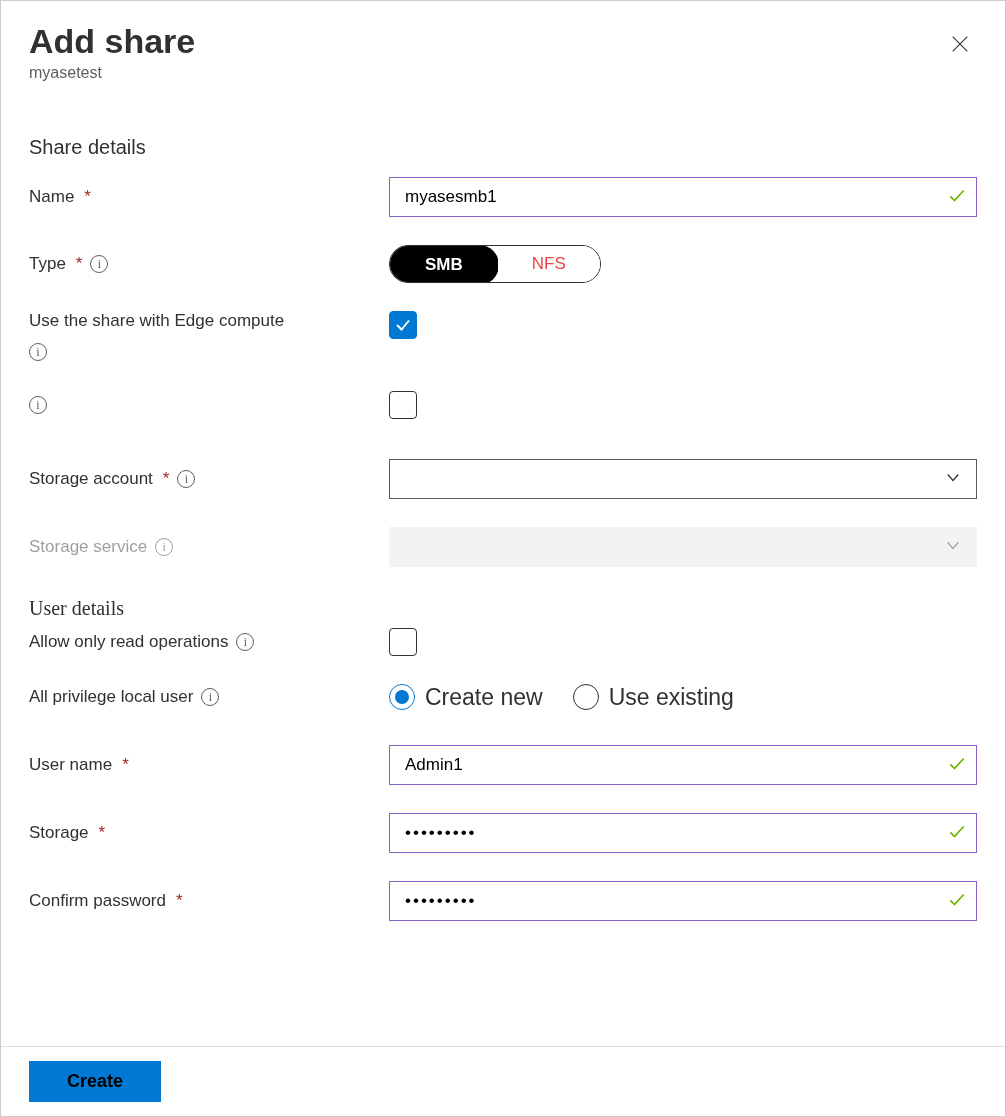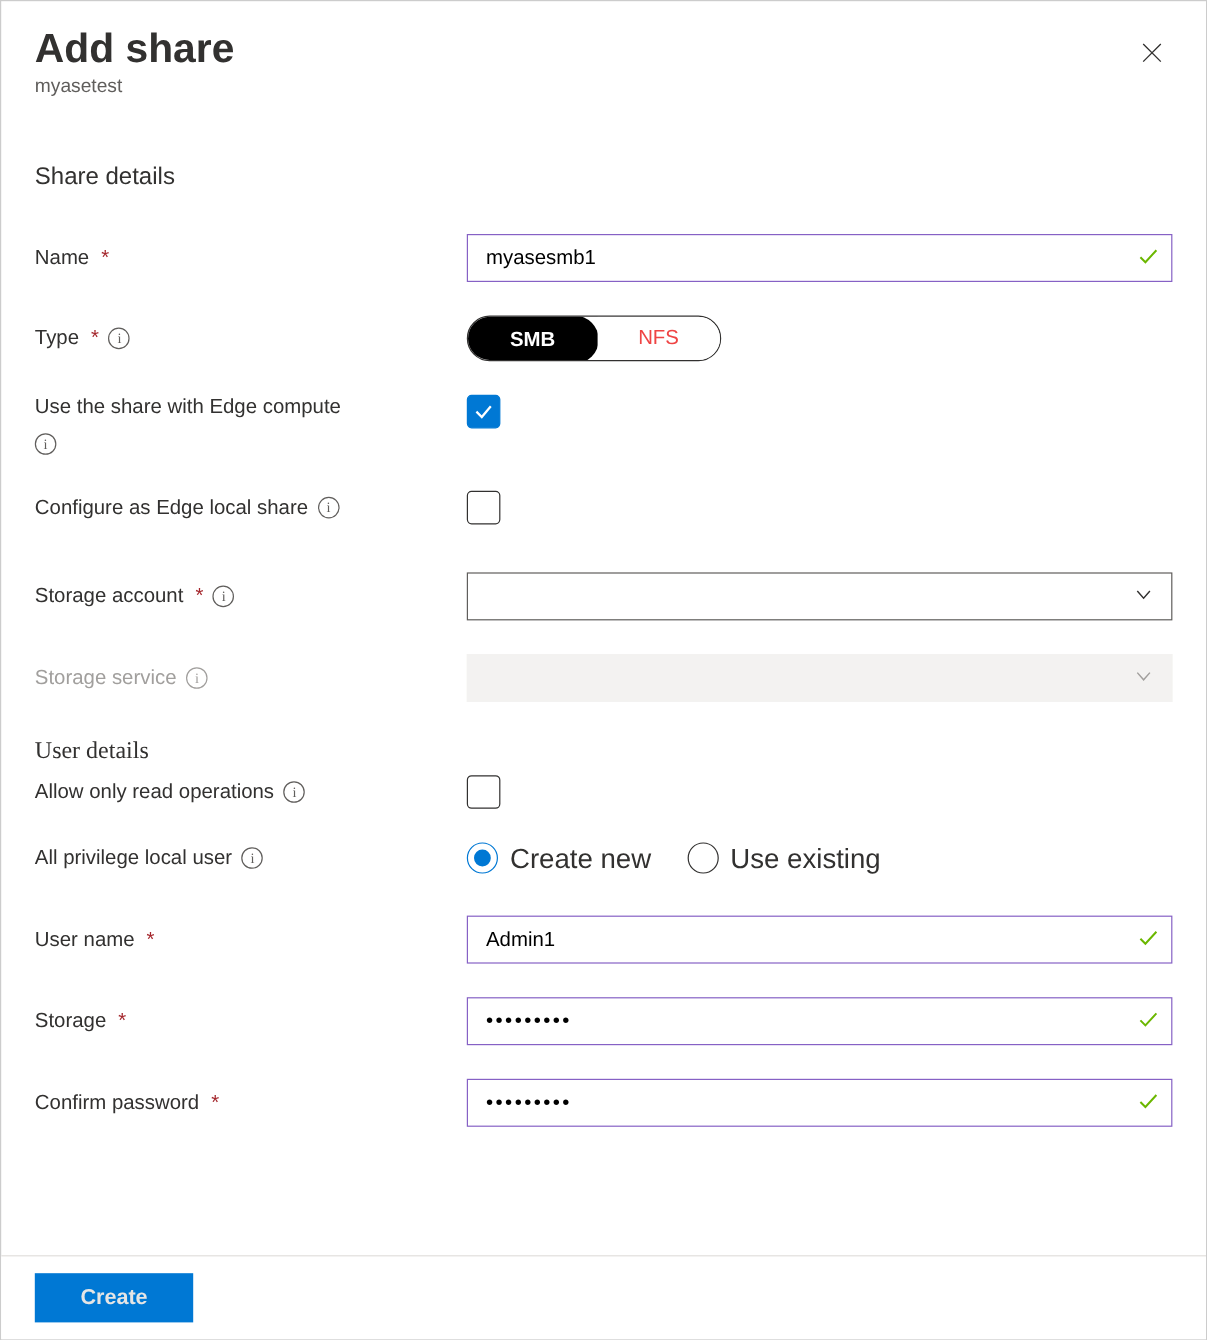--- a/index.html
+++ b/index.html
@@ -49,21 +49,21 @@
       stroke-width: 1.2;
     }
     .subtitle {
       font-size: 16px;
       color: #605e5c;
       margin-top: 2px;
     }
     .section-heading {
       font-size: 20px;
       margin-top: 54px;
-      margin-bottom: 36px;
+      margin-bottom: 18px;
       font-weight: 400;
     }
     .section-heading.tight {
       margin-top: 30px;
       margin-bottom: 8px;
       font-family: Liberation Serif, serif;
     }
     .form-row {
       display: flex;
       align-items: center;
@@ -261,21 +261,21 @@
       font-size: 23px;
     }
     .footer {
       border-top: 1px solid #e1dfdd;
       padding: 14px 28px;
       background: #fff;
     }
     .create-btn {
       background: #0078d4;
       border: none;
-      color: #e5e5e5;
+      color: #000000;
       font-size: 18px;
       font-weight: 600;
       padding: 10px 38px;
       cursor: pointer;
       font-family: inherit;
     }
     .label-stack {
       display: block;
     }
     .info-below {
@@ -343,21 +343,20 @@
         <span class="checkbox checked">
           <svg viewBox="0 0 24 24">
               <path d="M4 12 L10 18 L20 6"></path>
             </svg>
         </span>
       </div>
     </div>
 
     <div class="form-row">
       <div class="form-label">
-        <span>Configure as Edge local share</span>
         <span class="info-icon">i</span>
       </div>
       <div class="form-control">
         <span class="checkbox">
           
         </span>
       </div>
     </div>
 
     <div class="form-row" style="margin-top:40px">

